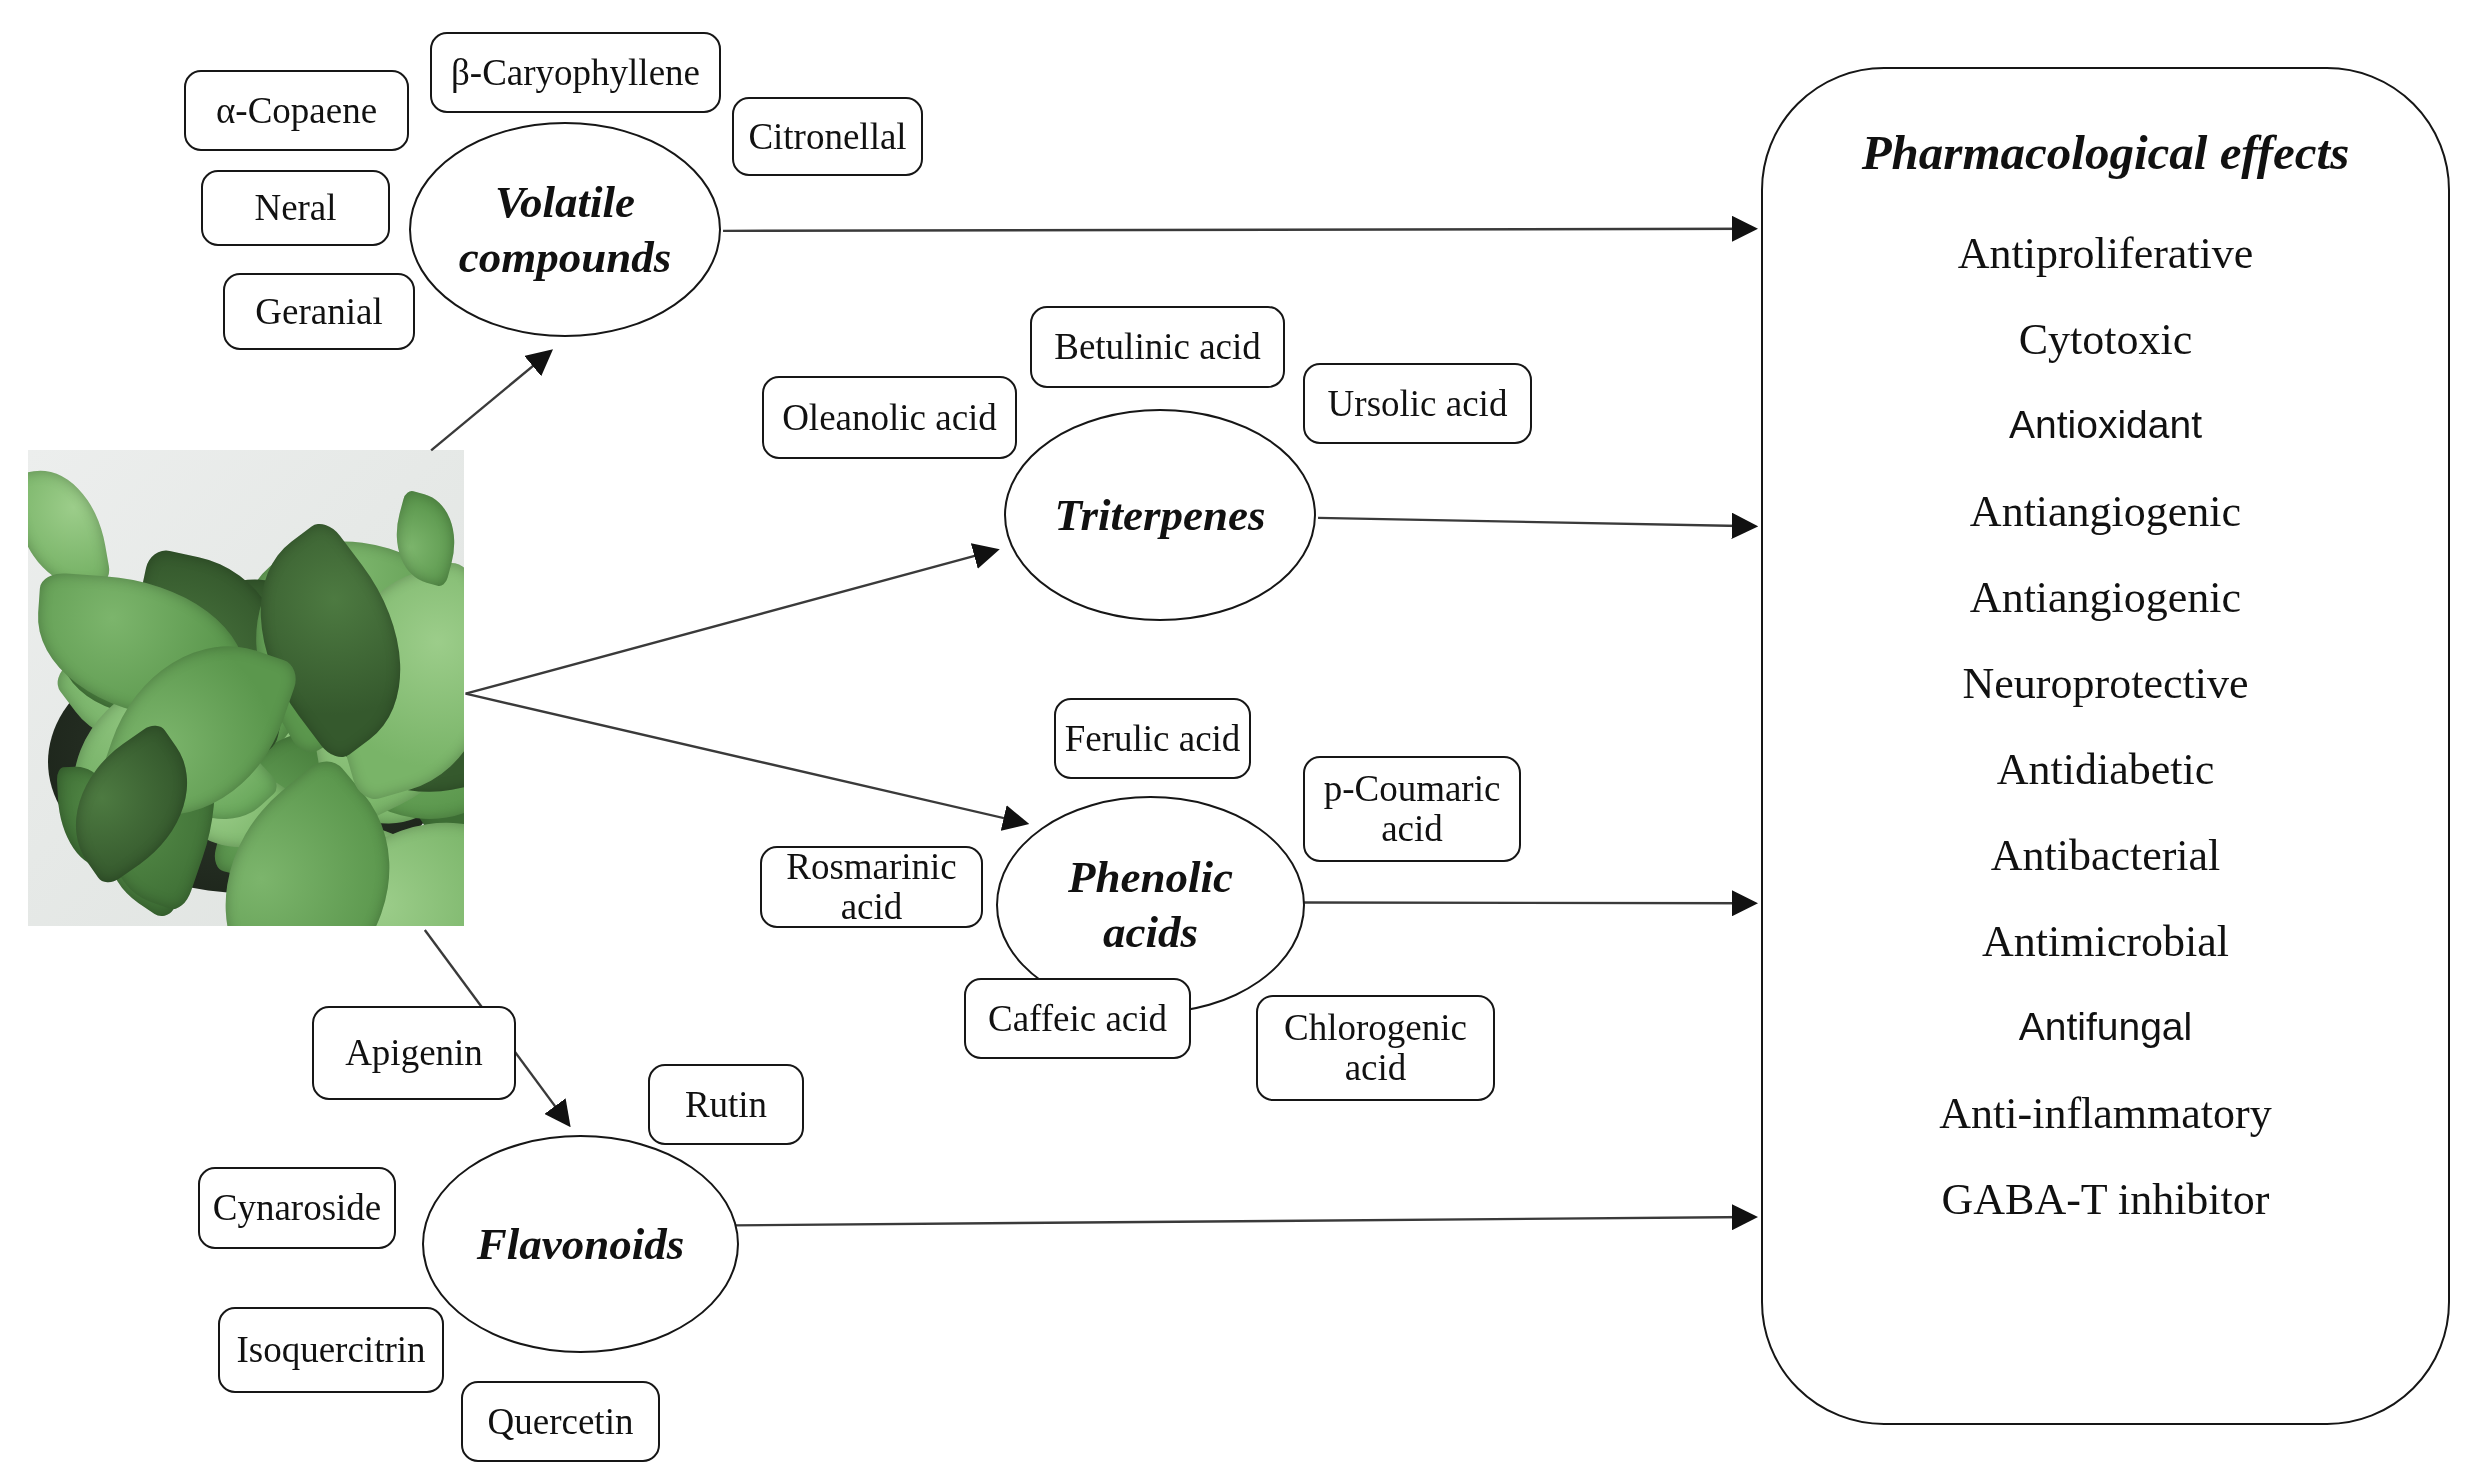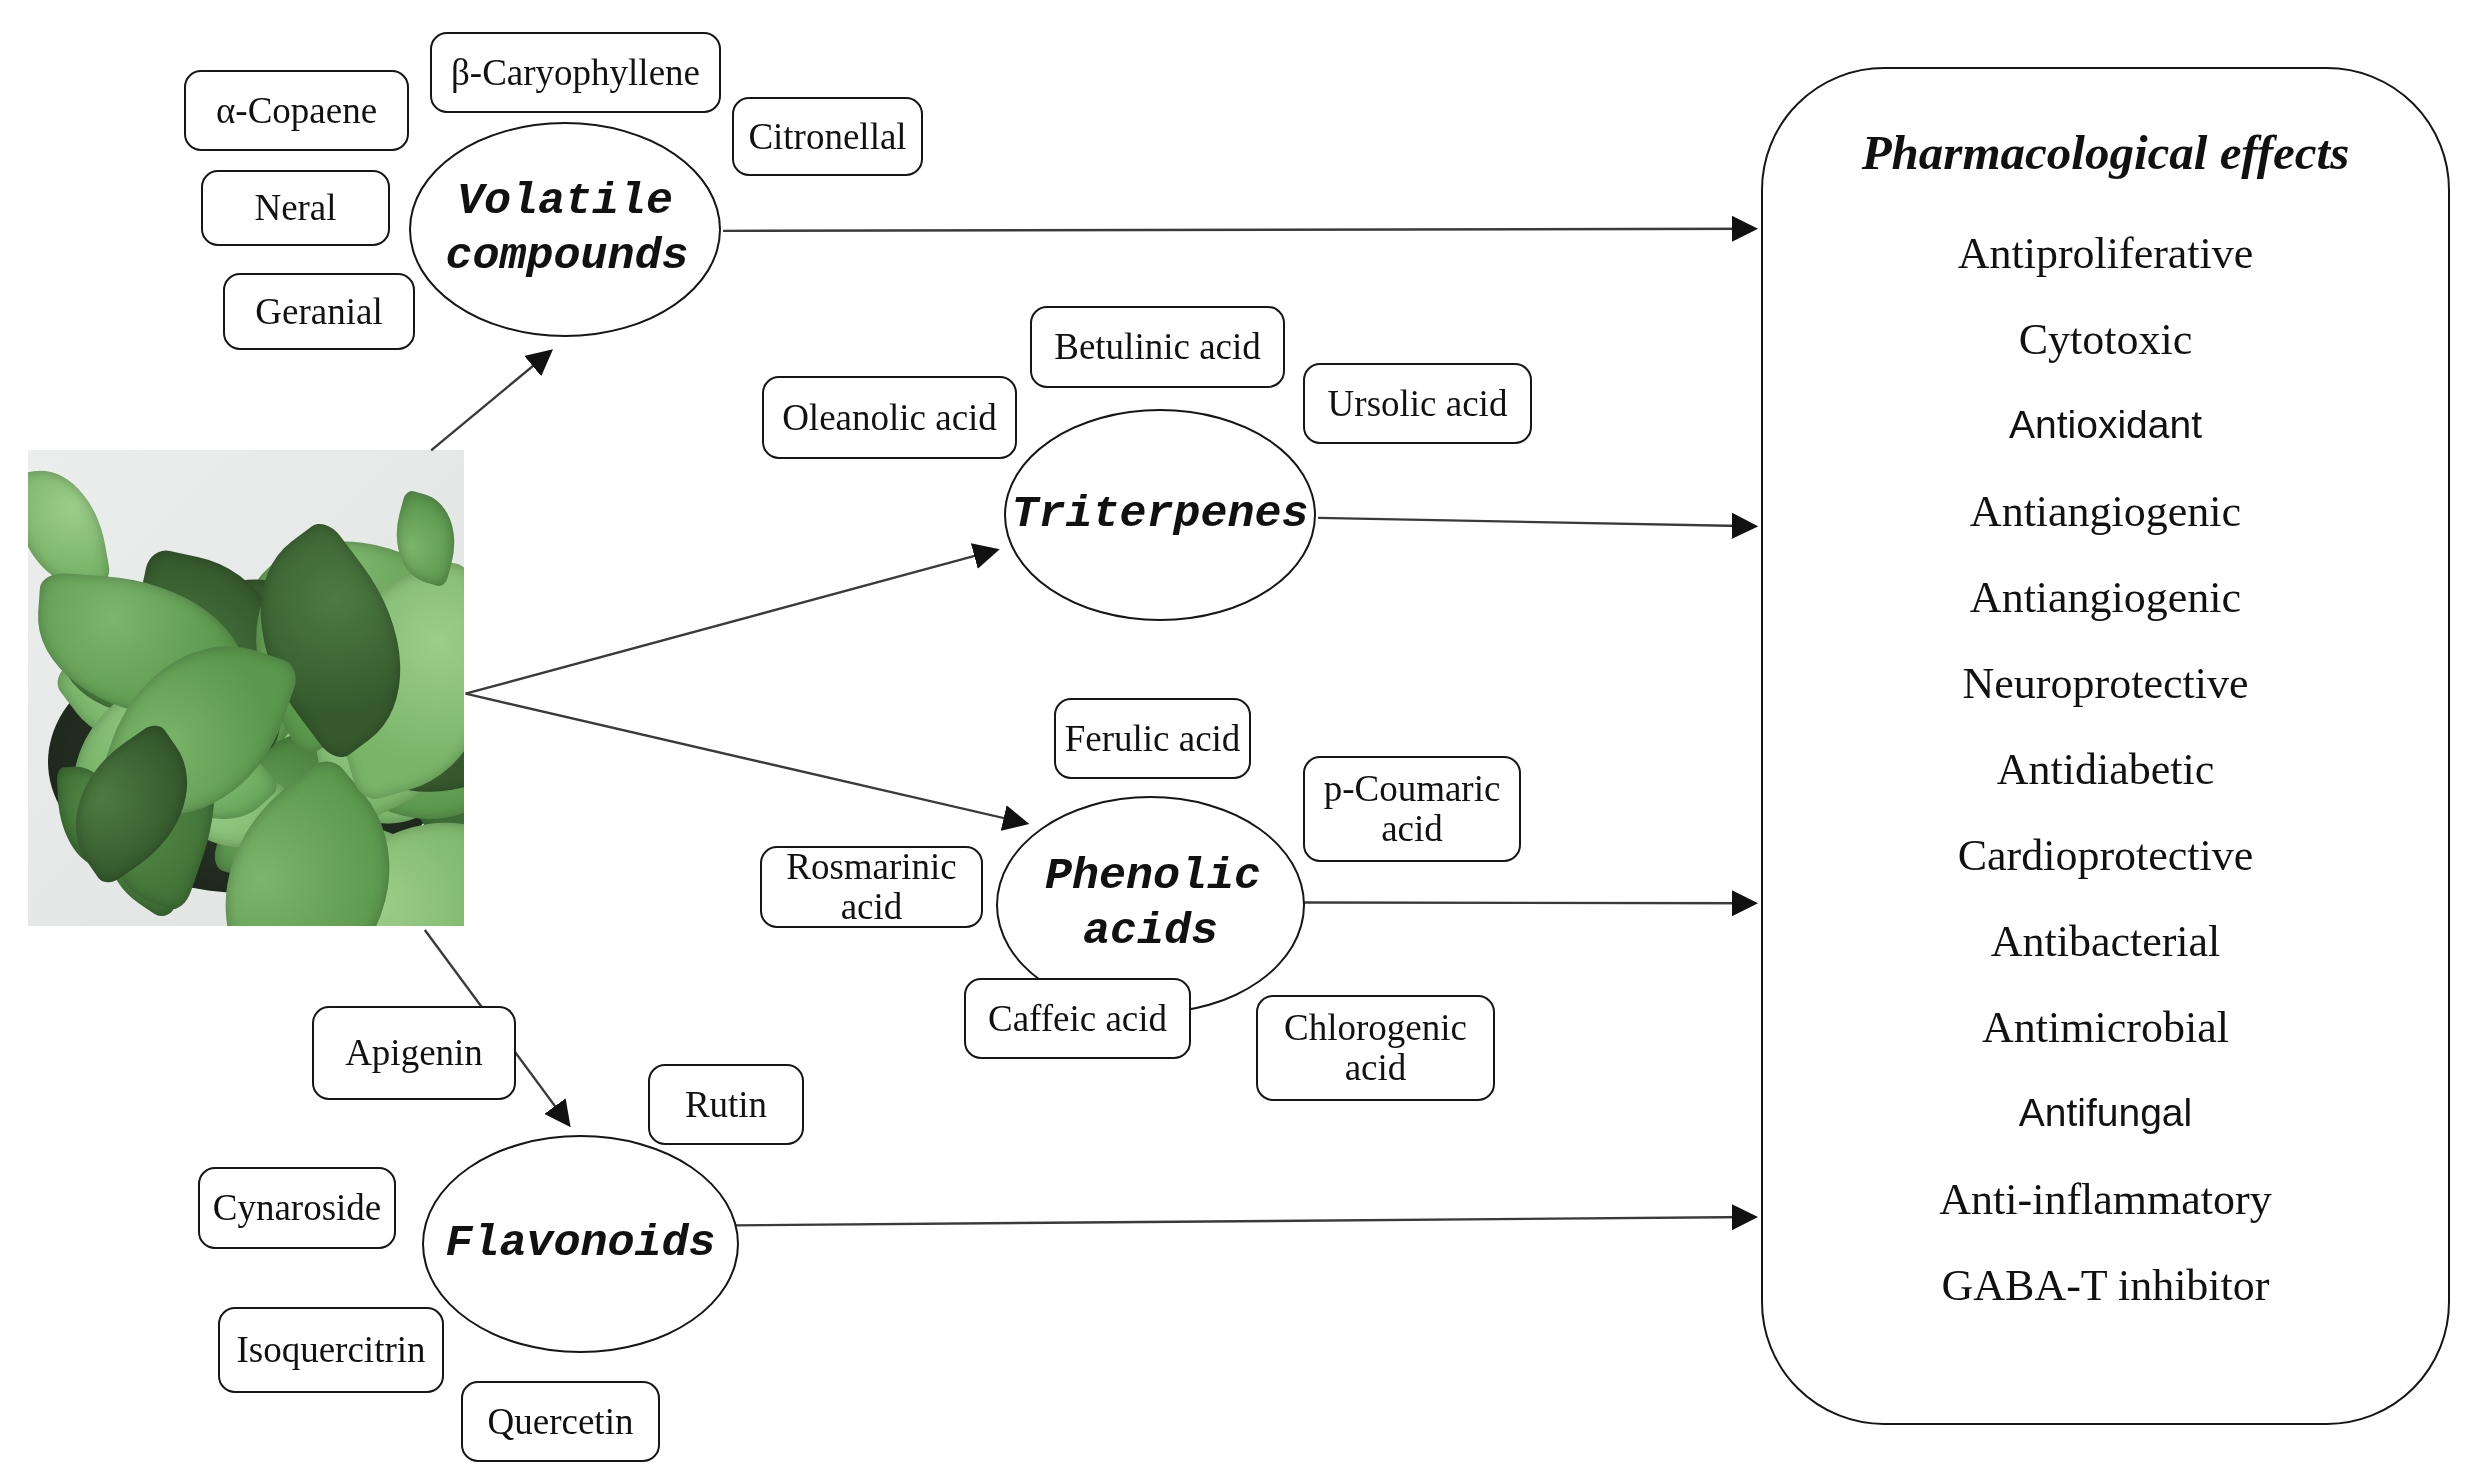--- a/index.html
+++ b/index.html
@@ -8,21 +8,21 @@
   .stage{position:absolute;left:0;top:0;width:2487px;height:1483px;}
   svg.connectors{position:absolute;left:0;top:0;z-index:4;}
 
   
   .cbox{position:absolute;background:#fff;border:2.8px solid #161616;border-radius:17px;
         display:flex;align-items:center;justify-content:center;text-align:center;
         font-size:37px;line-height:1.08;z-index:10;padding:1.4px 5.6px;box-sizing:border-box;}
 
   
   .ell{position:absolute;background:#fff;border:2.8px solid #161616;border-radius:50%;
-       display:flex;align-items:center;justify-content:center;text-align:center;z-index:9;box-sizing:border-box;font-family:Liberation Mono, monospace;}
+       display:flex;align-items:center;justify-content:center;text-align:center;z-index:9;box-sizing:border-box;}
   .ell .ell-label{font-weight:bold;font-style:italic;font-size:45px;line-height:1.22;}
   .ell.volatile .ell-label{max-width:239px;}
   .ell.phenolic .ell-label{max-width:211px;}
 
   
   .panel{position:absolute;left:1761px;top:67px;width:689px;height:1358px;background:#fff;
          border:2.8px solid #161616;border-radius:123px;z-index:8;box-sizing:border-box;}
   .panel-title{position:absolute;left:0;top:55px;width:100%;text-align:center;
                font-weight:bold;font-style:italic;font-size:49px;}
   .panel-list{position:absolute;left:0;top:141px;width:100%;}
@@ -152,21 +152,20 @@
   <div class="panel">
     <div class="panel-title">Pharmacological effects</div>
     <div class="panel-list">
       <div class="fx">Antiproliferative</div>
       <div class="fx">Cytotoxic</div>
       <div class="fx sans">Antioxidant</div>
       <div class="fx">Antiangiogenic</div>
       <div class="fx">Antiangiogenic</div>
       <div class="fx">Neuroprotective</div>
       <div class="fx">Antidiabetic</div>
-      <div class="fx">Cardioprotective</div>
       <div class="fx">Antibacterial</div>
       <div class="fx">Antimicrobial</div>
       <div class="fx sans">Antifungal</div>
       <div class="fx">Anti-inflammatory</div>
       <div class="fx">GABA-T inhibitor</div>
     </div>
   </div>
 
 </div>
 

